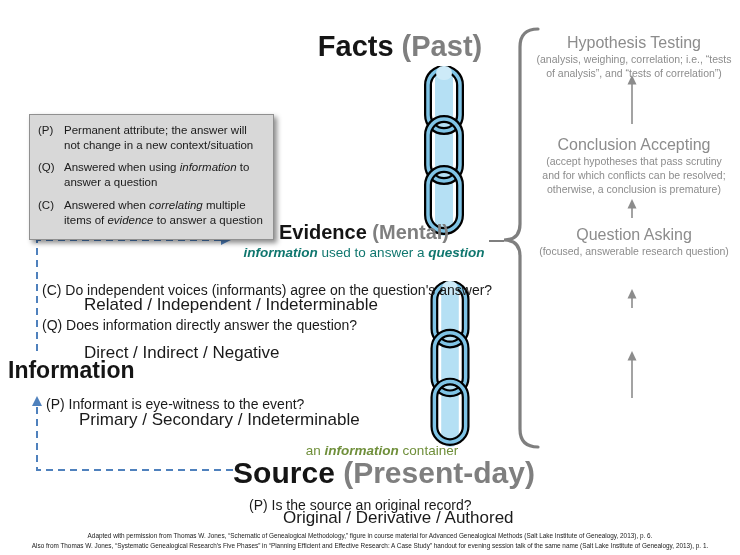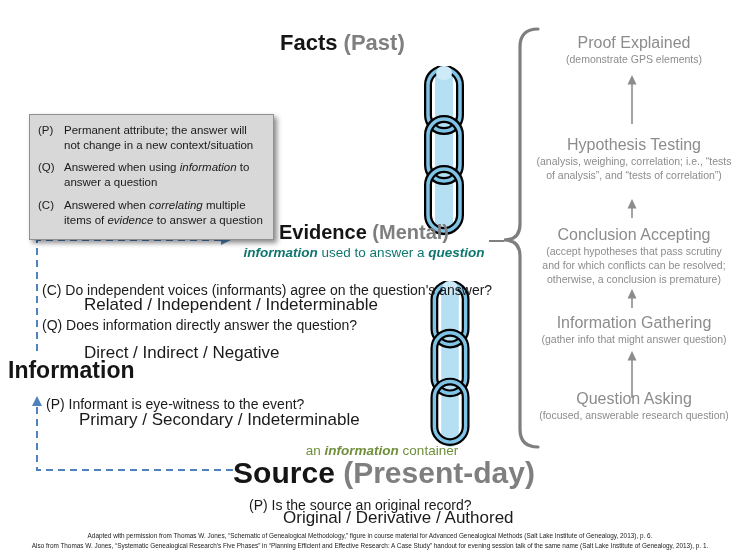--- a/index.html
+++ b/index.html
@@ -17,21 +17,21 @@
   .legend-box{left:29px;top:114px;width:245px;box-sizing:border-box;background:#d8d8d8;
     border:1px solid #909090;box-shadow:3px 3px 5px rgba(0,0,0,.45);padding:8px 8px 4px 8px;z-index:3;}
   .legend-row{display:flex;margin-bottom:8px;font-size:11.5px;line-height:1.28;color:#1a1a1a;}
   .legend-label{flex:0 0 26px;}
   .legend-text{flex:1;}
 
   
   .two-tone{font-weight:bold;white-space:nowrap;}
   .tone-main{color:#151515;}
   .tone-paren{color:#7f7f7f;}
-  .facts-heading{left:280px;top:30px;width:240px;font-size:22px;z-index:3;}
+  .facts-heading{left:280px;top:30px;width:240px;text-align:center;font-size:29px;z-index:3;}
   .evidence-wrap{left:228px;top:221px;width:272px;text-align:center;z-index:3;}
   .evidence-heading{font-size:20px;}
   .evidence-subtitle{font-size:13.5px;color:#0f766e;margin-top:1px;}
   .information-heading{left:8px;top:357px;font-size:23px;font-weight:bold;color:#151515;z-index:3;}
   .container-label{left:293px;top:443px;width:178px;text-align:center;font-size:13.5px;color:#6f8f3a;z-index:3;}
   .source-heading{left:228px;top:456px;width:312px;text-align:center;font-size:30px;z-index:3;}
 
   
   .prompt{font-size:14px;color:#1a1a1a;z-index:3;white-space:nowrap;}
   .options{font-size:17px;color:#1a1a1a;z-index:3;white-space:nowrap;}
@@ -149,39 +149,31 @@
 
   <div class="abs container-label"><span>an </span><span class="it bd">information</span><span> container</span></div>
   <div class="abs source-heading two-tone">
     <span class="tone-main">Source</span><span class="tone-paren"> (Present-day)</span>
   </div>
   <div class="abs prompt sp-prompt">(P) Is the source an original record?</div>
   <div class="abs options sp-options">Original / Derivative / Authored</div>
 
   <div class="abs phases">
 
-      <div class="phase">
-        <div class="phase-title">Proof Explained</div>
-        <div class="phase-note">(demonstrate GPS elements)</div>
-      </div>
 
       <div class="phase">
         <div class="phase-title">Hypothesis Testing</div>
         <div class="phase-note">(analysis, weighing, correlation; i.e., “tests of analysis”, and “tests of correlation”)</div>
       </div>
 
       <div class="phase">
         <div class="phase-title">Conclusion Accepting</div>
         <div class="phase-note">(accept hypotheses that pass scrutiny and for which conflicts can be resolved; otherwise, a conclusion is premature)</div>
       </div>
 
-      <div class="phase">
-        <div class="phase-title">Information Gathering</div>
-        <div class="phase-note">(gather info that might answer question)</div>
-      </div>
 
       <div class="phase">
         <div class="phase-title">Question Asking</div>
         <div class="phase-note">(focused, answerable research question)</div>
       </div>
     </div>
 
   <div class="abs footer">
     <div>Adapted with permission from Thomas W. Jones, “Schematic of Genealogical Methodology,” figure in course material for Advanced Genealogical Methods (Salt Lake Institute of Genealogy, 2013), p. 6.</div>
     <div>Also from Thomas W. Jones, “Systematic Genealogical Research’s Five Phases” in “Planning Efficient and Effective Research: A Case Study” handout for evening session talk of the same name (Salt Lake Institute of Genealogy, 2013), p. 1.</div>

